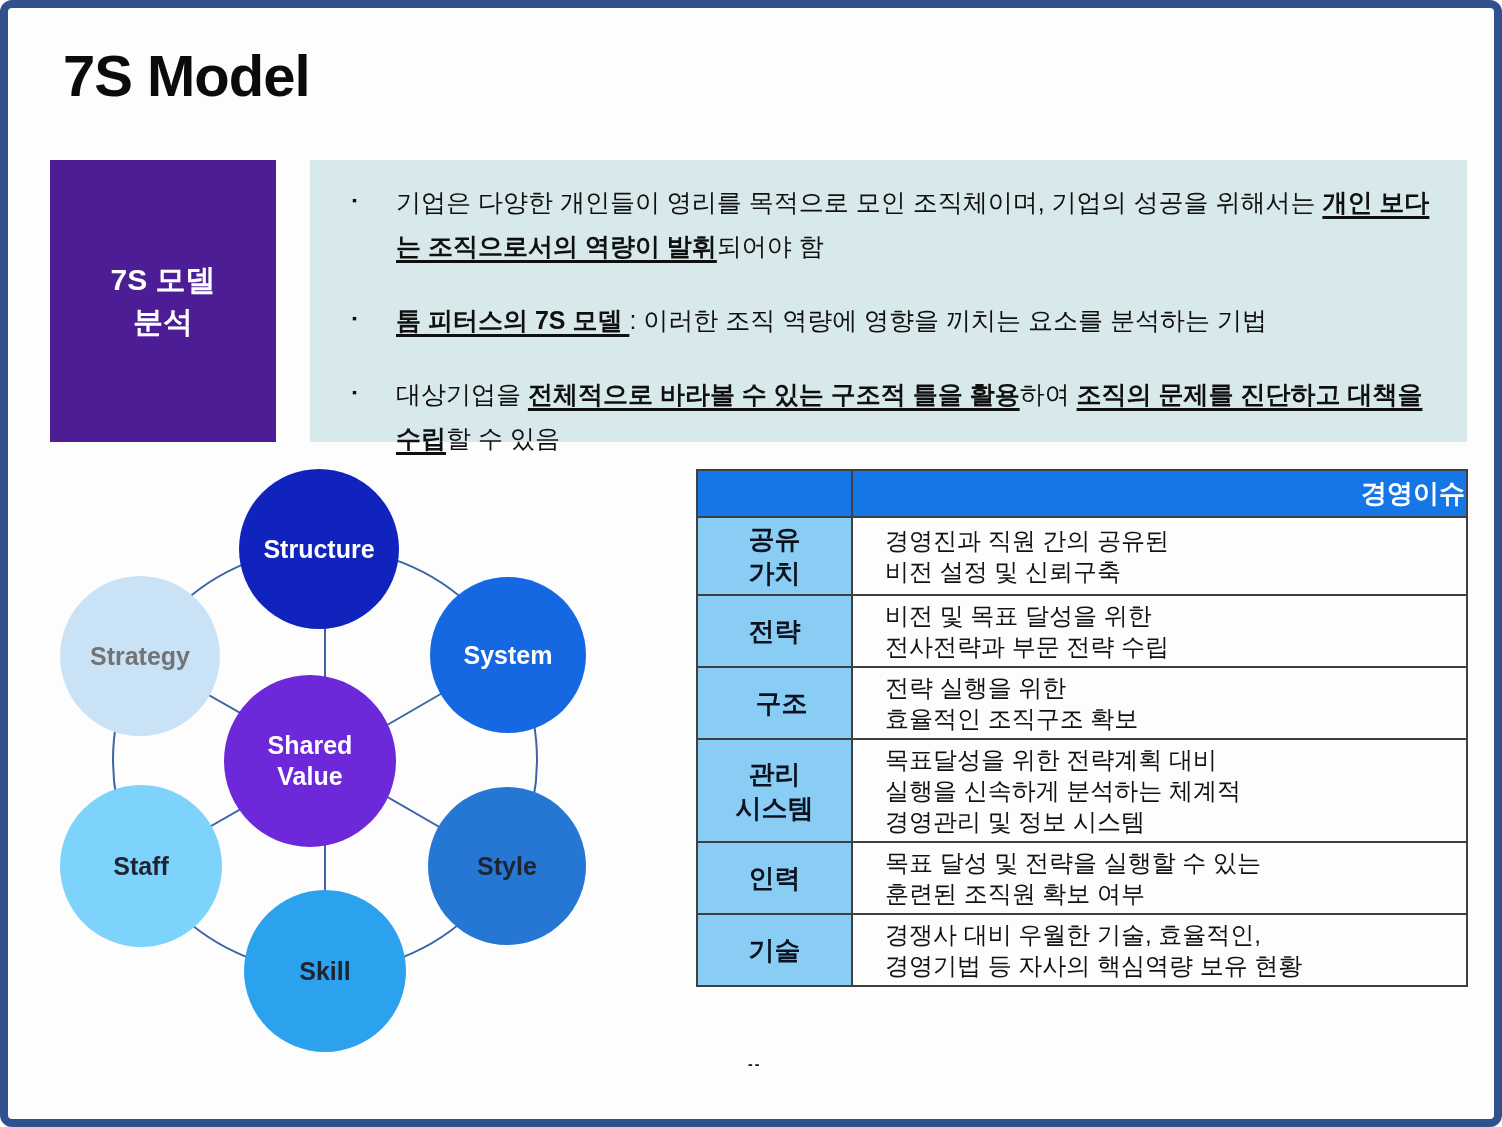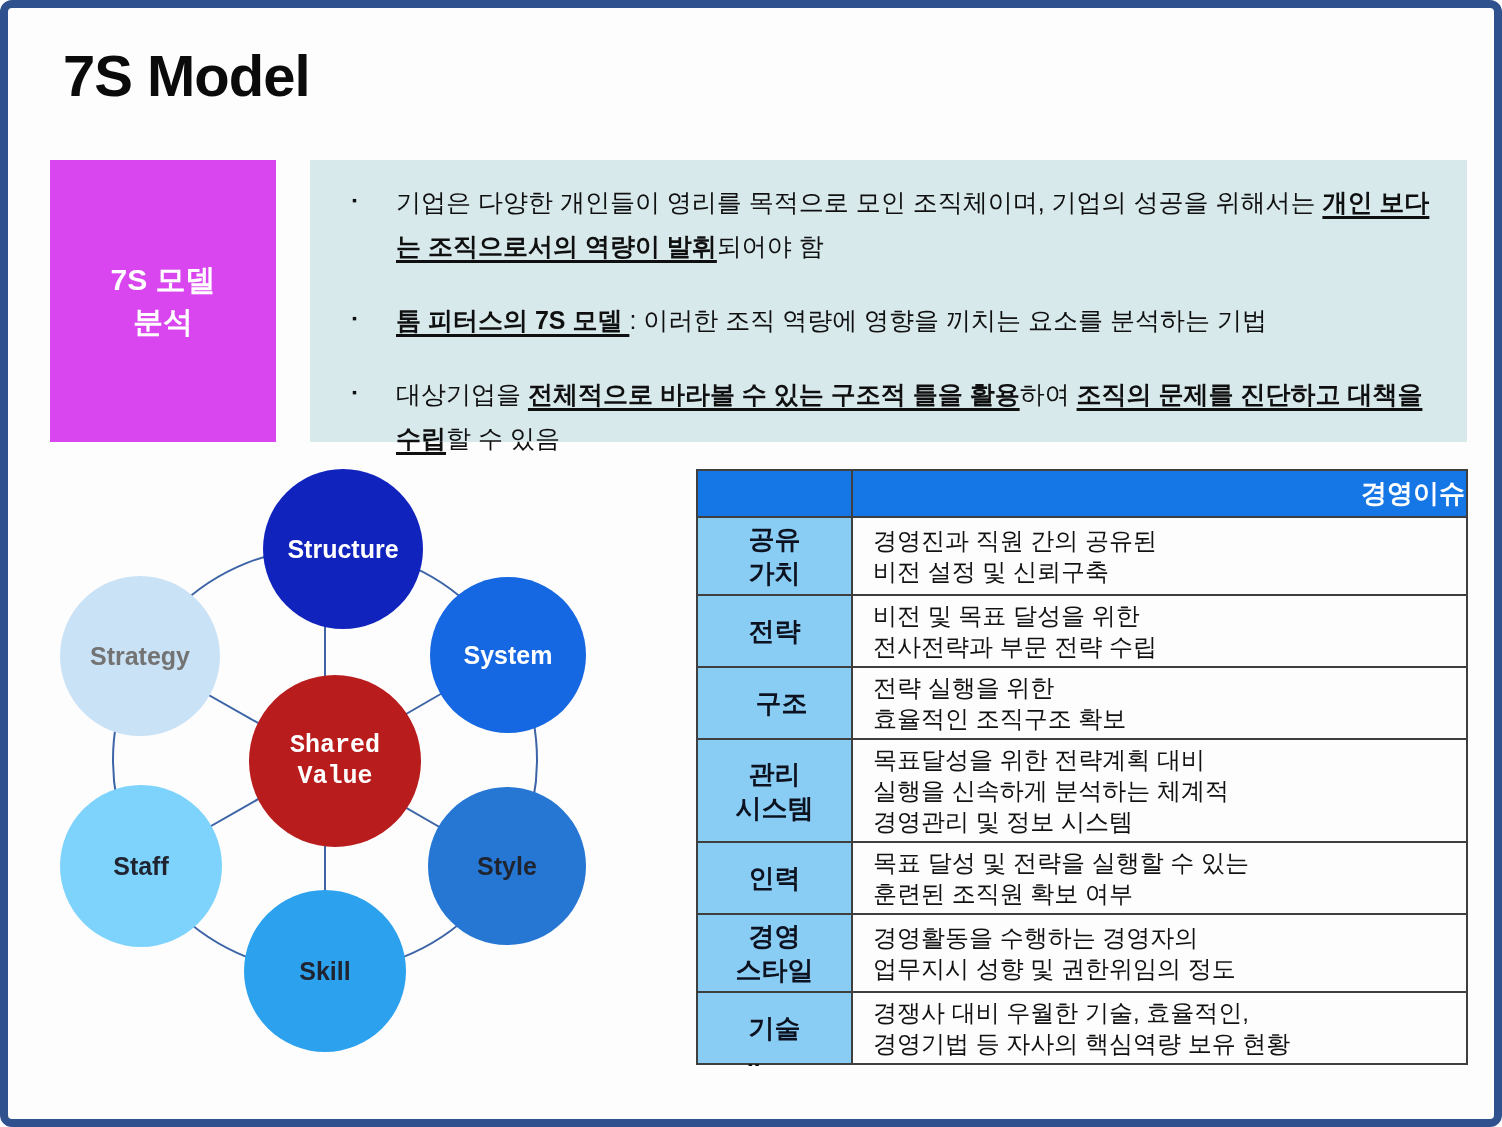--- a/index.html
+++ b/index.html
@@ -54,35 +54,35 @@
   .issues-table col.c1 { width:155px; }
   .th-blank, .th-title { background:#1577E6; height:47px; }
   .th-blank { border-right:2px solid #ffffff; }
   .th-title { color:#ffffff; font-size:26px; font-weight:700; text-align:right; }
   td.label-cell {
     background:#8ACDF4; text-align:center; font-weight:700; font-size:26px;
     color:#0d1220; line-height:34px; padding:4px 2px;
   }
   td.desc-cell {
     background:#fdfdfe; font-size:24px; color:#121212; line-height:31px;
-    padding:4px 6px 4px 20px; text-align:left;
+    padding:4px 6px 4px 32px; text-align:left;
   }
   .footer-mark {
     position:absolute; left:740px; top:1048px; font-size:14px; font-weight:700;
     letter-spacing:2px; color:#111;
   }
 </style>
 </head>
 <body>
 
 <div class="slide" style="border-color: rgb(47, 82, 143);">
 
   <h1 class="page-title">7S Model</h1>
 
-  <div class="side-box" style="background: #d946ef; text-align: center;">
+  <div class="side-box" style="background: #4c1d95; text-align: center;">
     <div class="ln">7S 모델</div>
     <div class="ln">분석</div>
   </div>
 
   <div class="bullets-box" style="background: rgb(216, 233, 236);">
       <div class="bullet">
         <span class="bullet-marker">▪</span>
         <div class="bullet-text"><span>기업은 다양한 개인들이 영리를 목적으로 모인 조직체이며, 기업의 성공을 위해서는 </span><span class="em">개인 보다는 조직으로서의 역량이 발휘</span><span>되어야 함</span></div>
       </div>
       <div class="bullet">
@@ -98,36 +98,36 @@
   <div class="diagram">
       <svg width="562" height="630" viewBox="0 0 562 630">
         <circle cx="279" cy="300" r="212" fill="none" stroke="#3C64A6" stroke-width="2"></circle>
         <line x1="279" y1="301" x2="279" y2="89" stroke="#3C64A6" stroke-width="2"></line>
         <line x1="279" y1="301" x2="94" y2="196" stroke="#3C64A6" stroke-width="2"></line>
         <line x1="279" y1="301" x2="462" y2="195" stroke="#3C64A6" stroke-width="2"></line>
         <line x1="279" y1="301" x2="95" y2="406" stroke="#3C64A6" stroke-width="2"></line>
         <line x1="279" y1="301" x2="461" y2="406" stroke="#3C64A6" stroke-width="2"></line>
         <line x1="279" y1="301" x2="279" y2="511" stroke="#3C64A6" stroke-width="2"></line>
       </svg>
-      <div class="node" style="left: 217px; top: 9px; width: 160px; height: 160px; background: rgb(17, 35, 189); color: rgb(255, 255, 255);">
+      <div class="node" style="left: 193px; top: 9px; width: 160px; height: 160px; background: rgb(17, 35, 189); color: rgb(255, 255, 255);">
         <div class="node-label">
           <div>Structure</div>
         </div>
       </div>
       <div class="node" style="left: 14px; top: 116px; width: 160px; height: 160px; background: rgb(202, 226, 246); color: #737373;">
         <div class="node-label">
           <div>Strategy</div>
         </div>
       </div>
       <div class="node" style="left: 384px; top: 117px; width: 156px; height: 156px; background: rgb(21, 104, 226); color: rgb(255, 255, 255);">
         <div class="node-label">
           <div>System</div>
         </div>
       </div>
-      <div class="node" style="left: 203px; top: 215px; width: 172px; height: 172px; background: #b91c1c; color: rgb(255, 255, 255); font-family: Liberation Mono, monospace;">
+      <div class="node" style="left: 178px; top: 215px; width: 172px; height: 172px; background: #6d28d9; color: rgb(255, 255, 255);">
         <div class="node-label">
           <div>Shared</div>
           <div>Value</div>
         </div>
       </div>
       <div class="node" style="left: 14px; top: 325px; width: 162px; height: 162px; background: #7dd3fc; color: rgb(31, 36, 48);">
         <div class="node-label">
           <div>Staff</div>
         </div>
       </div>
@@ -198,30 +198,20 @@
           <td class="label-cell" style="background: rgb(138, 205, 244);">
             <div>인력</div>
           </td>
           <td class="desc-cell">
             <div>목표 달성 및 전략을 실행할 수 있는</div>
             <div>훈련된 조직원 확보 여부</div>
           </td>
         </tr>
         <tr>
           <td class="label-cell" style="background: rgb(138, 205, 244);">
-            <div>경영</div>
-            <div>스타일</div>
-          </td>
-          <td class="desc-cell">
-            <div>경영활동을 수행하는 경영자의</div>
-            <div>업무지시 성향 및 권한위임의 정도</div>
-          </td>
-        </tr>
-        <tr>
-          <td class="label-cell" style="background: rgb(138, 205, 244);">
             <div>기술</div>
           </td>
           <td class="desc-cell">
             <div>경쟁사 대비 우월한 기술, 효율적인,</div>
             <div>경영기법 등 자사의 핵심역량 보유 현황</div>
           </td>
         </tr>
       </tbody>
   </table>
 

